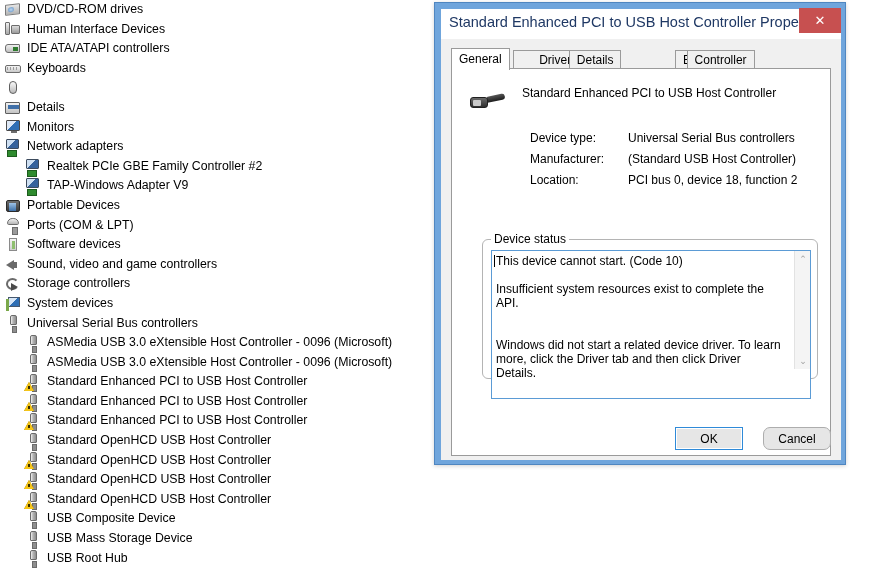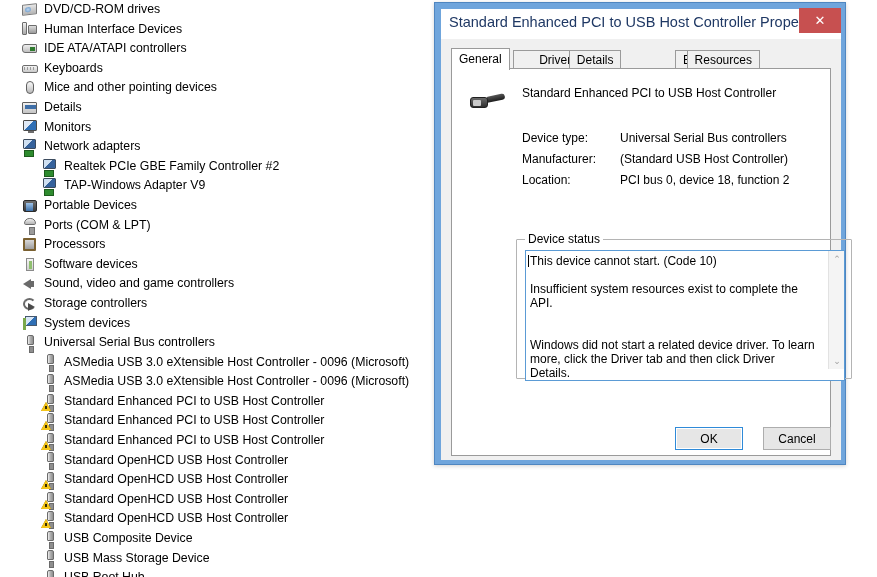--- a/index.html
+++ b/index.html
@@ -13,21 +13,20 @@
   #root { position: relative; width: 877px; height: 577px; }
 
   
   #tree {
     position: absolute;
     left: 0; top: 0;
     width: 434px; height: 577px;
     background: #ffffff;
     font-size: 12.3px;
     color: #000000;
-    margin-left: 17px;
   }
   .trow {
     position: relative;
     height: 19.6px;
     line-height: 19.6px;
     white-space: nowrap;
     display: flex;
     align-items: center;
   }
   .tlabel { display: inline-block; }
@@ -318,44 +317,43 @@
     border-radius: 2px 6px 6px 2px;
     transform: rotate(-12deg);
   }
   #dev-name {
     position: absolute;
     left: 70px; top: 17px;
     font-size: 12px;
     color: #000;
     white-space: nowrap;
   }
-  .info-row { position: absolute; font-size: 12px; color: #000; white-space: nowrap; }
+  .info-row { position: absolute; font-size: 12px; color: #000; white-space: nowrap; margin-left: 8px; }
   .info-label { left: 70px; }
   .info-value { left: 168px; }
   
   #status-group {
     position: absolute;
     left: 30px; top: 170px;
     width: 336px; height: 140px;
     border: 1px solid #b4b4b4;
-    border-radius: 1px;
-    margin-left: 34px;
+    border-radius: 6px;
   }
   #status-legend {
     position: absolute;
     left: 8px; top: -8px;
     background: #ffffff;
     padding: 0 3px;
     font-size: 12px;
     color: #000;
   }
   #status-box {
     position: absolute;
     left: 8px; top: 10px;
-    width: 320px; height: 131px;
+    width: 320px; height: 149px;
     background: #ffffff;
     border: 1px solid #5b9bd5;
     overflow: hidden;
   }
   #status-text {
     position: absolute;
     left: 4px; top: 3px;
     width: 286px;
     font-size: 12px;
     color: #000;
@@ -390,21 +388,21 @@
     bottom: 10px;
     width: 68px; height: 23px;
     font-size: 12px;
     color: #000;
     background: #e6e6e6;
     border: 1px solid #adadad;
     display: flex; align-items: center; justify-content: center;
     cursor: pointer;
   }
   #ok-btn { right: 98px; border-color: #2f8ad8; box-shadow: inset 0 0 0 1px #ffffff; }
-  #cancel-btn { right: 10px; }
+  #cancel-btn { right: 10px; border-radius: 7px; }
 </style>
 </head>
 <body>
 
 <div id="root">
 
   <div id="tree">
       <div class="trow lvl0">
         <span class="ticon">
           <span class="ic-dvd"></span>
@@ -427,21 +425,20 @@
       <div class="trow lvl0">
         <span class="ticon">
           <span class="ic-kb"></span>
         </span>
         <span class="tlabel">Keyboards</span>
       </div>
       <div class="trow lvl0">
         <span class="ticon">
           <span class="ic-mouse"></span>
         </span>
-        <span class="tlabel">Mice and other pointing devices</span>
       </div>
       <div class="trow lvl0">
         <span class="ticon">
           <span class="ic-modem"></span>
         </span>
         <span class="tlabel">Details</span>
       </div>
       <div class="trow lvl0">
         <span class="ticon">
           <span class="ic-screen"></span>
@@ -470,26 +467,20 @@
         <span class="ticon">
           <span class="ic-portable"></span>
         </span>
         <span class="tlabel">Portable Devices</span>
       </div>
       <div class="trow lvl0">
         <span class="ticon">
           <span class="ic-port"></span>
         </span>
         <span class="tlabel">Ports (COM &amp; LPT)</span>
-      </div>
-      <div class="trow lvl0">
-        <span class="ticon">
-          <span class="ic-cpu"></span>
-        </span>
-        <span class="tlabel">Processors</span>
       </div>
       <div class="trow lvl0">
         <span class="ticon">
           <span class="ic-soft"></span>
         </span>
         <span class="tlabel">Software devices</span>
       </div>
       <div class="trow lvl0">
         <span class="ticon">
           <span class="ic-sound"></span>
@@ -601,21 +592,21 @@
       <div id="close-btn">✕</div>
     </div>
 
     <div id="dlg-body">
 
       <div id="tabstrip">
           <div class="tab active" style="left: 0px;">General</div>
           <div class="tab" style="left: 62.2px; padding-left: 25px;">Driver</div>
           <div class="tab" style="left: 117.8px;">Details</div>
           <div class="tab" style="left: 180px; margin-left: 44px;">Events</div>
-          <div class="tab" style="left: 235.6px;">Resources</div>
+          <div class="tab" style="left: 235.6px;">Controller</div>
         </div>
 
       <div id="tabpanel">
 
         <div id="dev-icon">
           <span class="plug-cable"></span>
           <span class="plug-body"></span>
         </div>
 
         <div id="dev-name">Standard Enhanced PCI to USB Host Controller</div>

